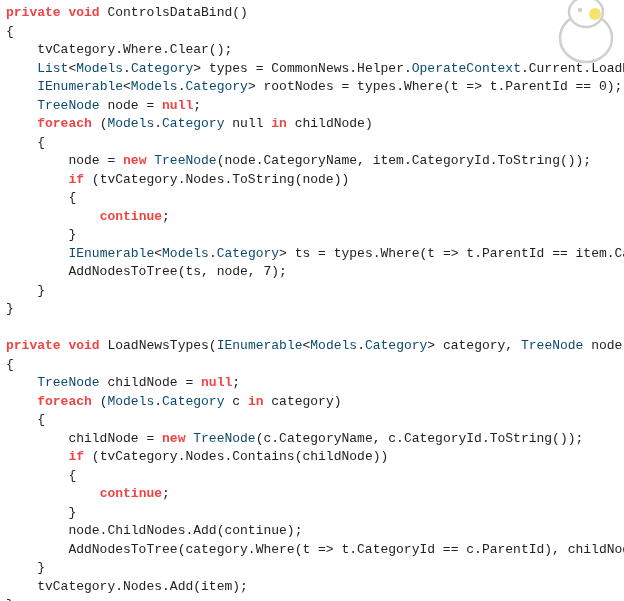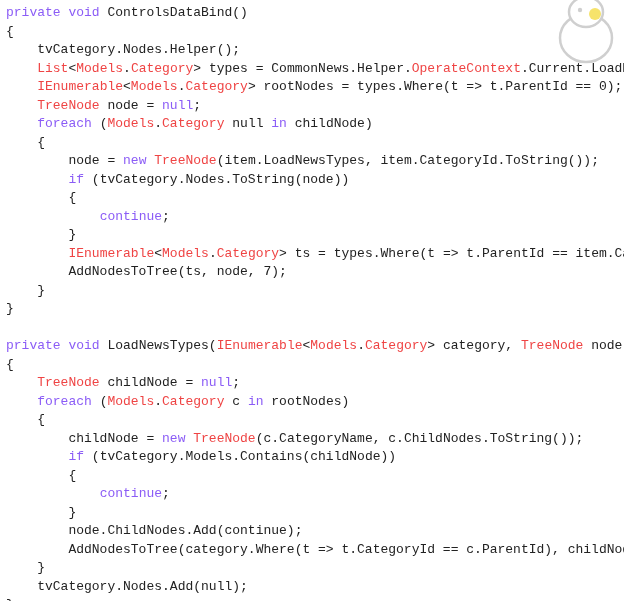--- a/index.html
+++ b/index.html
@@ -14,69 +14,69 @@
   pre.code {
     margin: 0;
     padding: 4px 6px;
     font-family: Consolas, "Courier New", monospace;
     font-size: 13px;
     line-height: 18.5px;
     white-space: pre;
     color: #222;
   }
   
-  .kw   { color: #8b5cf6; }  
-  .type { color: #ef4444; }  
+  .kw   { color: #ef4444; font-weight: bold; }  
+  .type { color: #0c4a6e; }  
   .id   { color: #222222; }
 
   
   .chick {
     position: absolute;
     top: -10px;
     right: 2px;
     width: 72px;
     height: 76px;
     pointer-events: none;
   }
 </style>
 </head>
 <body>
 
 <pre class="code"><span class="kw">private</span><span class="id"> </span><span class="kw">void</span><span class="id"> ControlsDataBind()</span>
 <span class="id">{</span>
-<span class="id">    tvCategory.Nodes.Helper();</span>
+<span class="id">    tvCategory.Where.Clear();</span>
 <span class="id">    </span><span class="type">List</span><span class="id">&lt;</span><span class="type">Models</span><span class="id">.</span><span class="type">Category</span><span class="id">&gt; types = CommonNews.Helper.</span><span class="type">OperateContext</span><span class="id">.Current.LoadNewsTypes();</span>
 <span class="id">    </span><span class="type">IEnumerable</span><span class="id">&lt;</span><span class="type">Models</span><span class="id">.</span><span class="type">Category</span><span class="id">&gt; rootNodes = types.Where(t =&gt; t.ParentId == 0);</span>
 <span class="id">    </span><span class="type">TreeNode</span><span class="id"> node = </span><span class="kw">null</span><span class="id">;</span>
 <span class="id">    </span><span class="kw">foreach</span><span class="id"> (</span><span class="type">Models</span><span class="id">.</span><span class="type">Category</span><span class="id"> null </span><span class="kw">in</span><span class="id"> childNode)</span>
 <span class="id">    {</span>
-<span class="id">        node = </span><span class="kw">new</span><span class="id"> </span><span class="type">TreeNode</span><span class="id">(item.LoadNewsTypes, item.CategoryId.ToString());</span>
+<span class="id">        node = </span><span class="kw">new</span><span class="id"> </span><span class="type">TreeNode</span><span class="id">(node.CategoryName, item.CategoryId.ToString());</span>
 <span class="id">        </span><span class="kw">if</span><span class="id"> (tvCategory.Nodes.ToString(node))</span>
 <span class="id">        {</span>
 <span class="id">            </span><span class="kw">continue</span><span class="id">;</span>
 <span class="id">        }</span>
 <span class="id">        </span><span class="type">IEnumerable</span><span class="id">&lt;</span><span class="type">Models</span><span class="id">.</span><span class="type">Category</span><span class="id">&gt; ts = types.Where(t =&gt; t.ParentId == item.CategoryId);</span>
 <span class="id">        AddNodesToTree(ts, node, 7);</span>
 <span class="id">    }</span>
 <span class="id">}</span>
 <span class="id"></span>
 <span class="kw">private</span><span class="id"> </span><span class="kw">void</span><span class="id"> LoadNewsTypes(</span><span class="type">IEnumerable</span><span class="id">&lt;</span><span class="type">Models</span><span class="id">.</span><span class="type">Category</span><span class="id">&gt; category, </span><span class="type">TreeNode</span><span class="id"> node, </span>
 <span class="id">{</span>
 <span class="id">    </span><span class="type">TreeNode</span><span class="id"> childNode = </span><span class="kw">null</span><span class="id">;</span>
-<span class="id">    </span><span class="kw">foreach</span><span class="id"> (</span><span class="type">Models</span><span class="id">.</span><span class="type">Category</span><span class="id"> c </span><span class="kw">in</span><span class="id"> rootNodes)</span>
+<span class="id">    </span><span class="kw">foreach</span><span class="id"> (</span><span class="type">Models</span><span class="id">.</span><span class="type">Category</span><span class="id"> c </span><span class="kw">in</span><span class="id"> category)</span>
 <span class="id">    {</span>
-<span class="id">        childNode = </span><span class="kw">new</span><span class="id"> </span><span class="type">TreeNode</span><span class="id">(c.CategoryName, c.ChildNodes.ToString());</span>
-<span class="id">        </span><span class="kw">if</span><span class="id"> (tvCategory.Models.Contains(childNode))</span>
+<span class="id">        childNode = </span><span class="kw">new</span><span class="id"> </span><span class="type">TreeNode</span><span class="id">(c.CategoryName, c.CategoryId.ToString());</span>
+<span class="id">        </span><span class="kw">if</span><span class="id"> (tvCategory.Nodes.Contains(childNode))</span>
 <span class="id">        {</span>
 <span class="id">            </span><span class="kw">continue</span><span class="id">;</span>
 <span class="id">        }</span>
 <span class="id">        node.ChildNodes.Add(continue);</span>
 <span class="id">        AddNodesToTree(category.Where(t =&gt; t.CategoryId == c.ParentId), childNode, level + 1);</span>
 <span class="id">    }</span>
-<span class="id">    tvCategory.Nodes.Add(null);</span>
+<span class="id">    tvCategory.Nodes.Add(item);</span>
 <span class="id">}</span></pre>
 
 <svg class="chick" viewBox="0 0 72 76">
 
   <ellipse cx="36" cy="48" rx="26" ry="24" fill="#ffffff" stroke="#cfcfcf" stroke-width="2.5"></ellipse>
 
   <path d="M36 10 C33 4, 42 2, 40 10 C46 6, 48 12, 40 14" fill="#f6e36b" stroke="#cfcfcf" stroke-width="1.5"></path>
 
   <ellipse cx="36" cy="22" rx="17" ry="15" fill="#ffffff" stroke="#cfcfcf" stroke-width="2.5"></ellipse>
 

